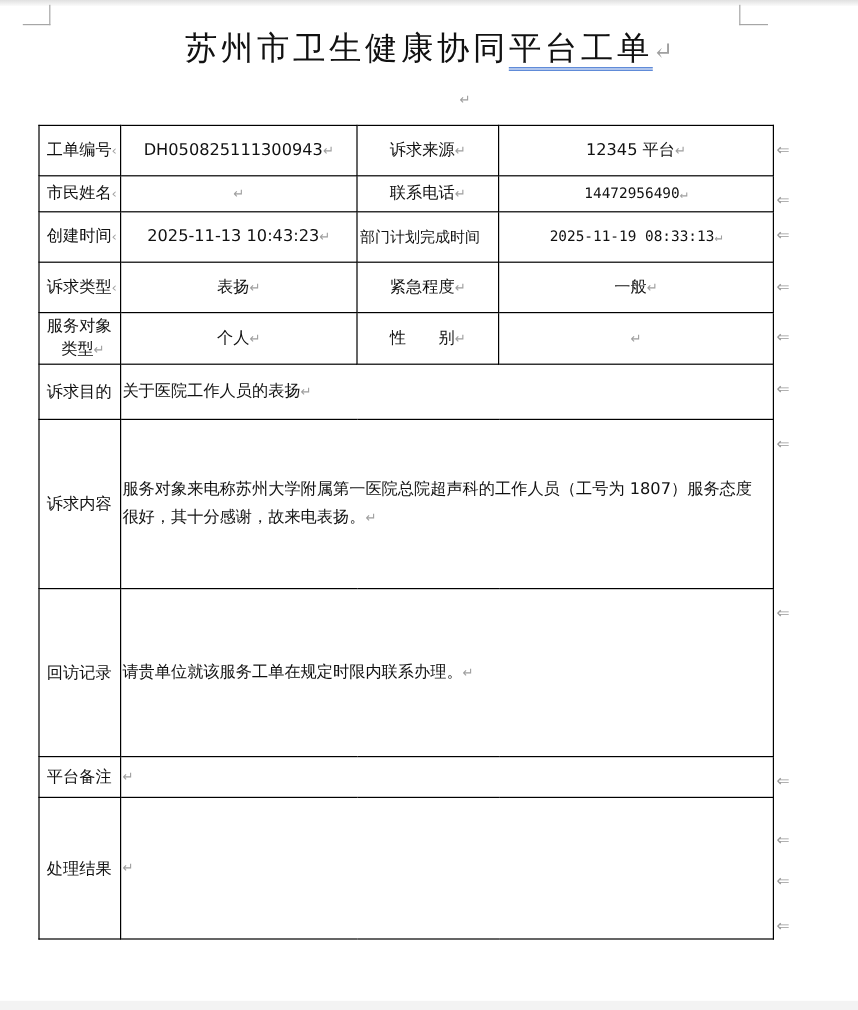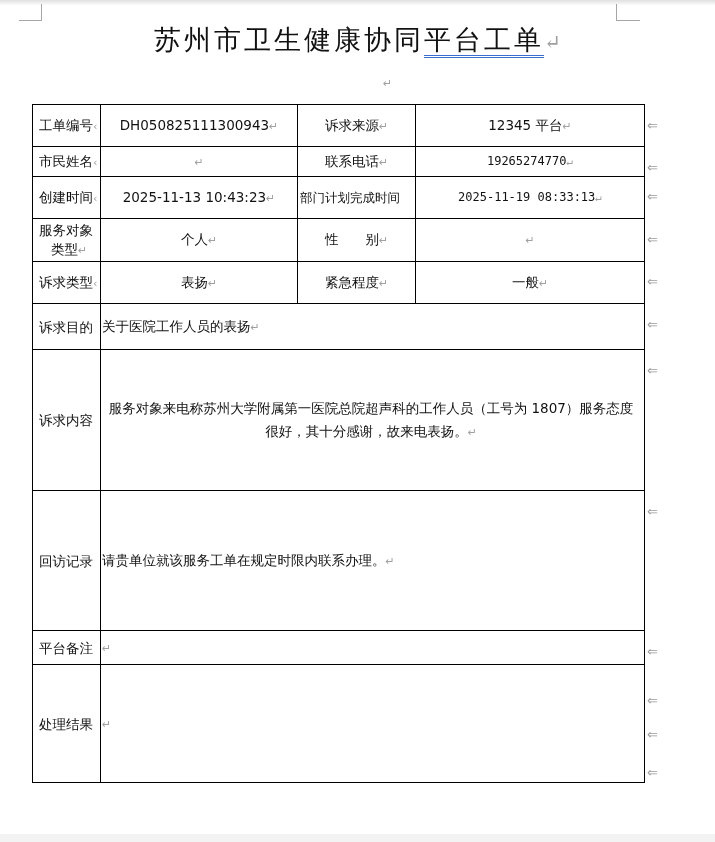--- a/index.html
+++ b/index.html
@@ -40,21 +40,21 @@
     border-collapse: collapse; table-layout: fixed;
   }
   .tbl td {
     border: 1.3px solid #000; padding: 0; font-size: 13.5px; line-height: 18px;
     vertical-align: middle; overflow: hidden;
   }
   .lbl { text-align: left; padding-left: 6px !important; white-space: nowrap; }
   .val { text-align: center; margin-top: 16px; }
   .mono { font-family: "DejaVu Sans Mono", "Liberation Mono", monospace; font-size: 12px !important; }
   .wide { text-align: left; padding-left: 1px !important; margin-left: 27px; }
-  .wide.wrap { white-space: normal; padding-right: 4px !important; text-align: center; }
+  .wide.wrap { white-space: normal; padding-right: 4px !important; }
   .rowmark {
     position: absolute; left: 647px; color: #9a9a9a; font-size: 13px;
   }
   .sm { font-size: 11px; color: #a0a0a0; }
 </style>
 </head>
 <body>
 
 <div class="top-shade"></div>
 <div class="corner left"></div>
@@ -76,42 +76,42 @@
       <tr style="height:42px">
     <td class="lbl"><span>工单编号</span><span class="sm">‹</span></td>
     <td class="val"><span>DH050825111300943</span><span class="sm">↵</span></td>
     <td class="val"><span>诉求来源</span><span class="sm">↵</span></td>
     <td class="val"><span>12345 平台</span><span class="sm">↵</span></td>
   </tr>
   <tr style="height:30px">
     <td class="lbl"><span>市民姓名</span><span class="sm">‹</span></td>
     <td class="val"><span></span><span class="sm">↵</span></td>
     <td class="val"><span>联系电话</span><span class="sm">↵</span></td>
-    <td class="val mono"><span>19265274770</span><span class="sm">↵</span></td>
+    <td class="val mono"><span>14472956490</span><span class="sm">↵</span></td>
   </tr>
   <tr style="height:42px">
     <td class="lbl"><span>创建时间</span><span class="sm">‹</span></td>
     <td class="val"><span>2025-11-13 10:43:23</span><span class="sm">↵</span></td>
     <td class="lbl" style="padding-left:2px !important;font-size:12.5px"><span>部门计划完成时间</span></td>
     <td class="val mono"><span>2025-11-19 08:33:13</span><span class="sm">↵</span></td>
+  </tr>
+  <tr style="height:42px">
+    <td class="lbl"><span>诉求类型</span><span class="sm">‹</span></td>
+    <td class="val"><span>表扬</span><span class="sm">↵</span></td>
+    <td class="val"><span>紧急程度</span><span class="sm">↵</span></td>
+    <td class="val"><span>一般</span><span class="sm">↵</span></td>
   </tr>
   <tr style="height:43px">
     <td class="lbl" style="white-space:normal;line-height:19px">
       <div>服务对象</div>
       <div style="padding-left:12px"><span>类型</span><span class="sm">↵</span></div>
     </td>
     <td class="val"><span>个人</span><span class="sm">↵</span></td>
     <td class="val"><span>性　　别</span><span class="sm">↵</span></td>
     <td class="val"><span></span><span class="sm">↵</span></td>
-  </tr>
-  <tr style="height:42px">
-    <td class="lbl"><span>诉求类型</span><span class="sm">‹</span></td>
-    <td class="val"><span>表扬</span><span class="sm">↵</span></td>
-    <td class="val"><span>紧急程度</span><span class="sm">↵</span></td>
-    <td class="val"><span>一般</span><span class="sm">↵</span></td>
   </tr>
   <tr style="height:46px">
     <td class="lbl"><span>诉求目的</span></td>
     <td class="wide" colspan="3"><span>关于医院工作人员的表扬</span><span class="sm">↵</span></td>
   </tr>
   <tr style="height:141px">
     <td class="lbl"><span>诉求内容</span></td>
     <td class="wide wrap" colspan="3" style="line-height:23px"><span>服务对象来电称苏州大学附属第一医院总院超声科的工作人员（工号为 1807）服务态度很好，其十分感谢，故来电表扬。</span><span class="sm">↵</span></td>
   </tr>
   <tr style="height:140px">

